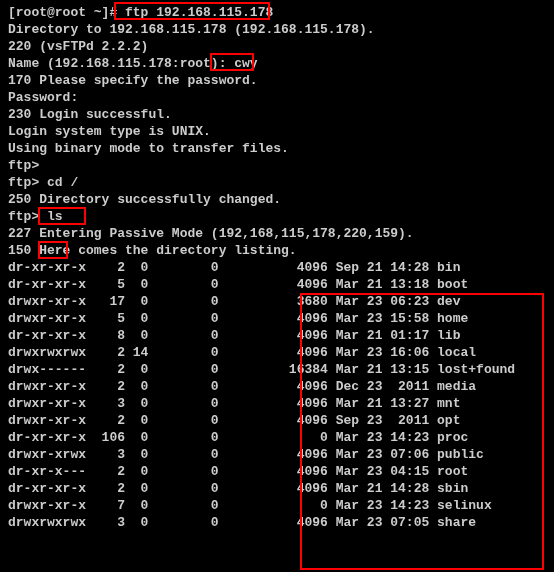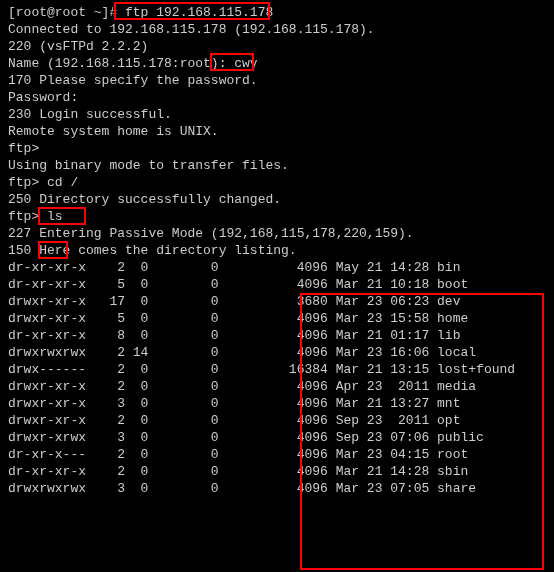--- a/index.html
+++ b/index.html
@@ -12,60 +12,63 @@
     width: 554px;
     height: 572px;
     overflow: hidden;
     position: relative;
     box-sizing: border-box;
     padding: 4px 8px;
   }
   .line {
     white-space: pre;
     line-height: 17px;
+    font-weight: bold;
   }
   .hlbox {
     position: absolute;
     border: 2px solid #ff0000;
     pointer-events: none;
     box-sizing: border-box;
   }
 </style>
 </head>
 <body>
 
 <div id="terminal">
     <div class="line">[root@root ~]# ftp 192.168.115.178</div>
-    <div class="line">Connected to 192.168.115.178 (192.168.115.178).</div>
+    <div class="line">Directory to 192.168.115.178 (192.168.115.178).</div>
     <div class="line">220 (vsFTPd 2.2.2)</div>
     <div class="line">Name (192.168.115.178:root): cwy</div>
     <div class="line">170 Please specify the password.</div>
     <div class="line">Password:</div>
     <div class="line">230 Login successful.</div>
-    <div class="line">Remote system home is UNIX.</div>
+    <div class="line">Login system type is UNIX.</div>
+    <div class="line">Using binary mode to transfer files.</div>
     <div class="line">ftp&gt; </div>
-    <div class="line">Using binary mode to transfer files.</div>
     <div class="line">ftp&gt; cd /</div>
     <div class="line">250 Directory successfully changed.</div>
     <div class="line">ftp&gt; ls</div>
     <div class="line">227 Entering Passive Mode (192,168,115,178,220,159).</div>
     <div class="line">150 Here comes the directory listing.</div>
-    <div class="line">dr-xr-xr-x    2  0        0          4096 May 21 14:28 bin</div>
-    <div class="line">dr-xr-xr-x    5  0        0          4096 Mar 21 10:18 boot</div>
+    <div class="line">dr-xr-xr-x    2  0        0          4096 Sep 21 14:28 bin</div>
+    <div class="line">dr-xr-xr-x    5  0        0          4096 Mar 21 13:18 boot</div>
     <div class="line">drwxr-xr-x   17  0        0          3680 Mar 23 06:23 dev</div>
     <div class="line">drwxr-xr-x    5  0        0          4096 Mar 23 15:58 home</div>
     <div class="line">dr-xr-xr-x    8  0        0          4096 Mar 21 01:17 lib</div>
     <div class="line">drwxrwxrwx    2 14        0          4096 Mar 23 16:06 local</div>
     <div class="line">drwx------    2  0        0         16384 Mar 21 13:15 lost+found</div>
-    <div class="line">drwxr-xr-x    2  0        0          4096 Apr 23  2011 media</div>
+    <div class="line">drwxr-xr-x    2  0        0          4096 Dec 23  2011 media</div>
     <div class="line">drwxr-xr-x    3  0        0          4096 Mar 21 13:27 mnt</div>
     <div class="line">drwxr-xr-x    2  0        0          4096 Sep 23  2011 opt</div>
-    <div class="line">drwxr-xrwx    3  0        0          4096 Sep 23 07:06 public</div>
+    <div class="line">dr-xr-xr-x  106  0        0             0 Mar 23 14:23 proc</div>
+    <div class="line">drwxr-xrwx    3  0        0          4096 Mar 23 07:06 public</div>
     <div class="line">dr-xr-x---    2  0        0          4096 Mar 23 04:15 root</div>
     <div class="line">dr-xr-xr-x    2  0        0          4096 Mar 21 14:28 sbin</div>
+    <div class="line">drwxr-xr-x    7  0        0             0 Mar 23 14:23 selinux</div>
     <div class="line">drwxrwxrwx    3  0        0          4096 Mar 23 07:05 share</div>
   </div>
 
 <div class="hlbox" style="top: 2px; left: 114px; width: 156px; height: 18px;"></div>
 <div class="hlbox" style="top: 53px; left: 210px; width: 44px; height: 18px;"></div>
 <div class="hlbox" style="top: 207px; left: 38px; width: 48px; height: 18px;"></div>
 <div class="hlbox" style="top: 241px; left: 38px; width: 30px; height: 18px;"></div>
 <div class="hlbox" style="top: 293px; left: 300px; width: 244px; height: 277px;"></div>
 
 </body></html>

